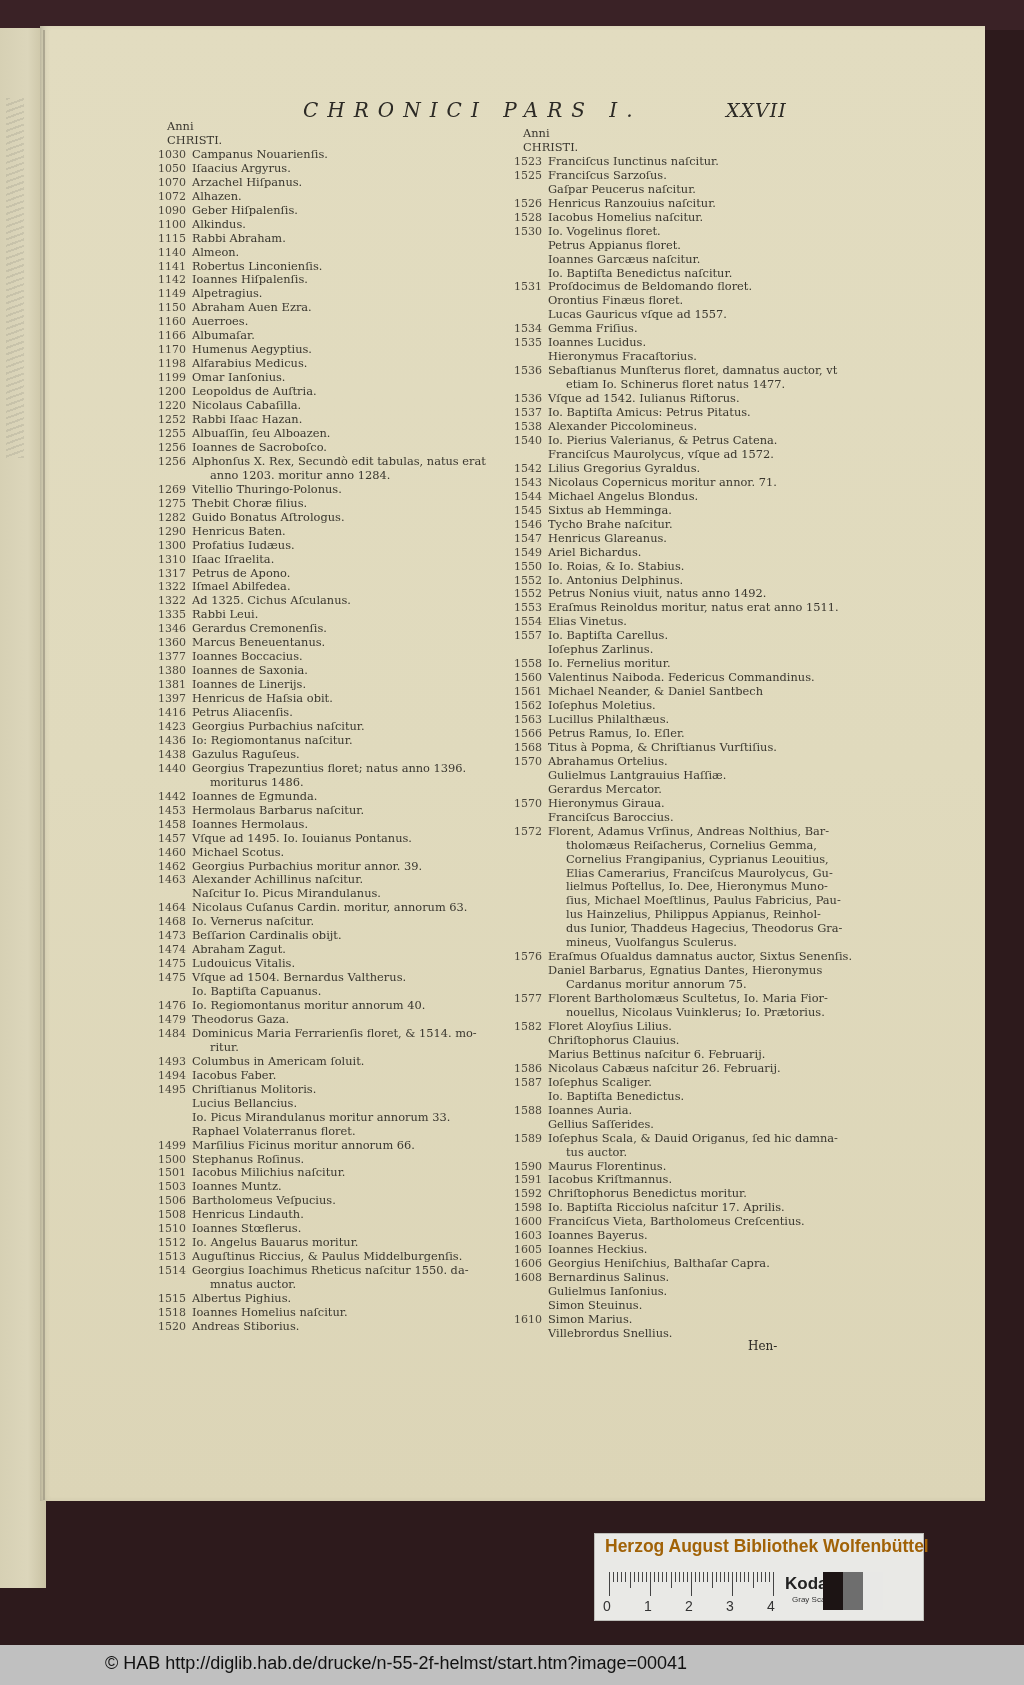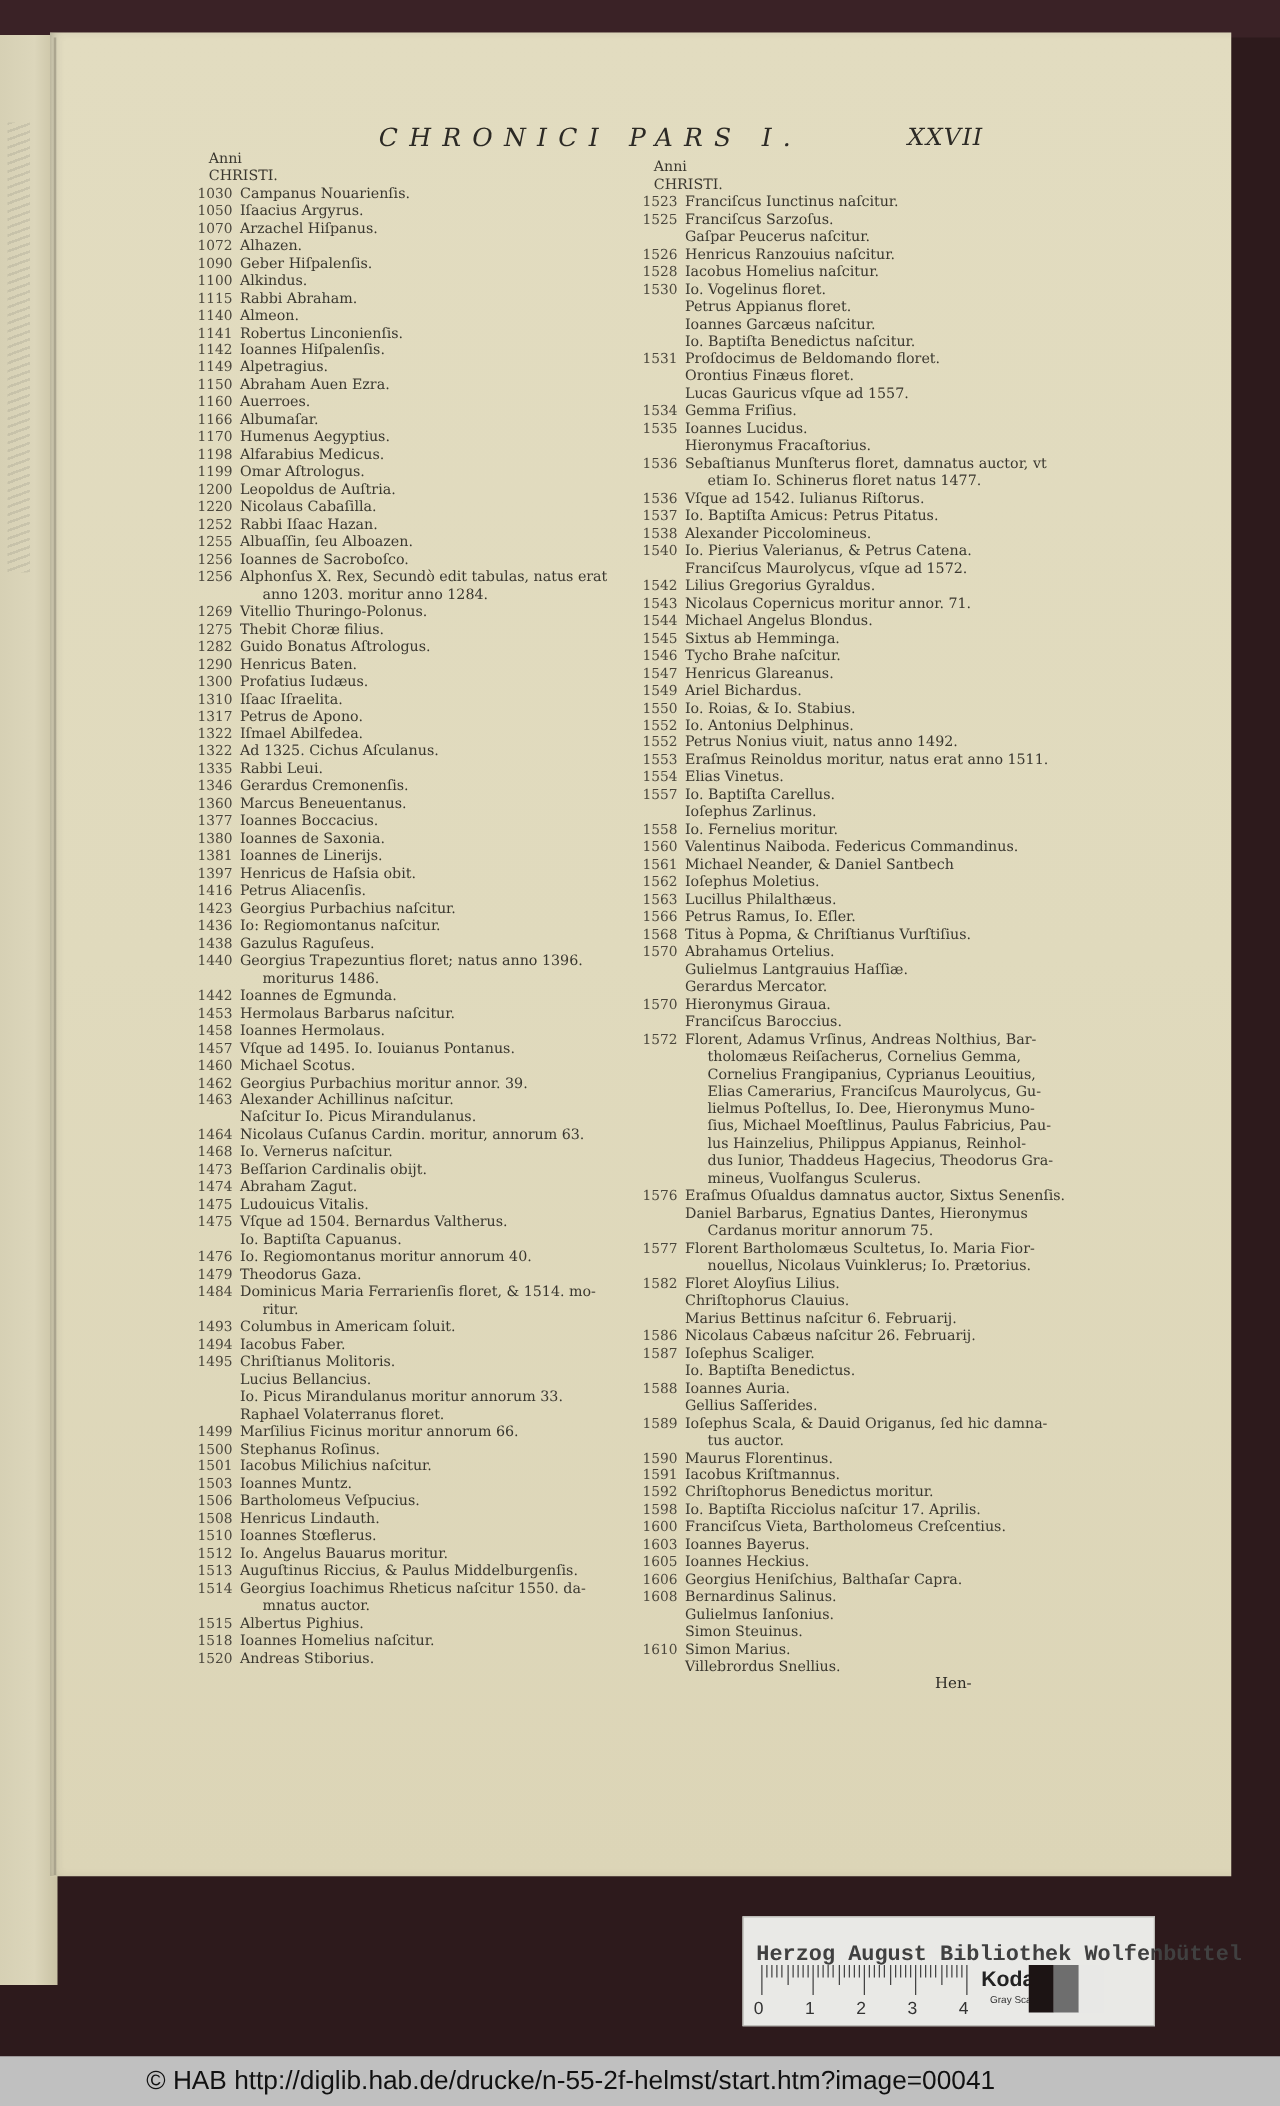--- a/index.html
+++ b/index.html
@@ -43,37 +43,37 @@
   .txt { flex:1; }
   .cont { padding-left:34px; white-space:nowrap; }
   .cont2 { padding-left:52px; white-space:nowrap; }
   .catch { position:absolute; left:748px; top:1339px; font-size:12px; color:#2c2a25; }
 
   .hab-card {
     position:absolute; left:594px; top:1533px; width:328px; height:86px;
     background:#e9e9e6; border:1px solid #bdbdb8;
   }
   .hab-title {
-    position:absolute; left:10px; top:20px; font-family:Liberation Mono, monospace;
-    font-weight:bold; font-size:17.5px; color:#404040; white-space:nowrap;
+    position:absolute; left:10px; top:2px; font-family:Liberation Sans, sans-serif;
+    font-weight:bold; font-size:17.5px; color:#a16207; white-space:nowrap;
   }
   .ruler { position:absolute; left:14px; top:38px; width:168px; height:24px; }
   .tick { position:absolute; top:0; width:1px; background:#444; }
   .ruler-nums { position:absolute; left:8px; top:64px; width:190px; font-family:"Liberation Sans", sans-serif; font-size:14px; color:#333; }
   .ruler-nums span { position:absolute; }
   .kodak { position:absolute; left:190px; top:40px; font-family:"Liberation Sans", sans-serif; font-weight:bold; font-size:17px; color:#222; }
   .kodak-sub { position:absolute; left:197px; top:61px; font-family:"Liberation Sans", sans-serif; font-size:8px; color:#333; }
   .swatch { position:absolute; top:38px; height:38px; }
 
   .footer {
     position:absolute; left:0; top:1645px; width:1024px; height:40px; background:#c0c0c0;
   }
   .footer-text {
-    position:absolute; left:117px; top:8px; font-family:"Liberation Sans", sans-serif;
-    font-size:21px; color:#111; white-space:nowrap;text-align:center;
+    position:absolute; left:105px; top:8px; font-family:"Liberation Sans", sans-serif;
+    font-size:18px; color:#111; white-space:nowrap;text-align:center;
   }
 </style>
 </head>
 <body>
 
 <div class="bg-top"></div>
 <div class="left-page">
     <div class="bleed"></div>
   </div>
 <div class="page"></div>
@@ -147,21 +147,21 @@
       <div class="entry">
         <span class="yr">1170</span>
         <span class="txt">Humenus Aegyptius.</span>
       </div>
       <div class="entry">
         <span class="yr">1198</span>
         <span class="txt">Alfarabius Medicus.</span>
       </div>
       <div class="entry">
         <span class="yr">1199</span>
-        <span class="txt">Omar Aſtrologus.</span>
+        <span class="txt">Omar Ianſonius.</span>
       </div>
       <div class="entry">
         <span class="yr">1200</span>
         <span class="txt">Leopoldus de Auſtria.</span>
       </div>
       <div class="entry">
         <span class="yr">1220</span>
         <span class="txt">Nicolaus Cabaſilla.</span>
       </div>
       <div class="entry">

